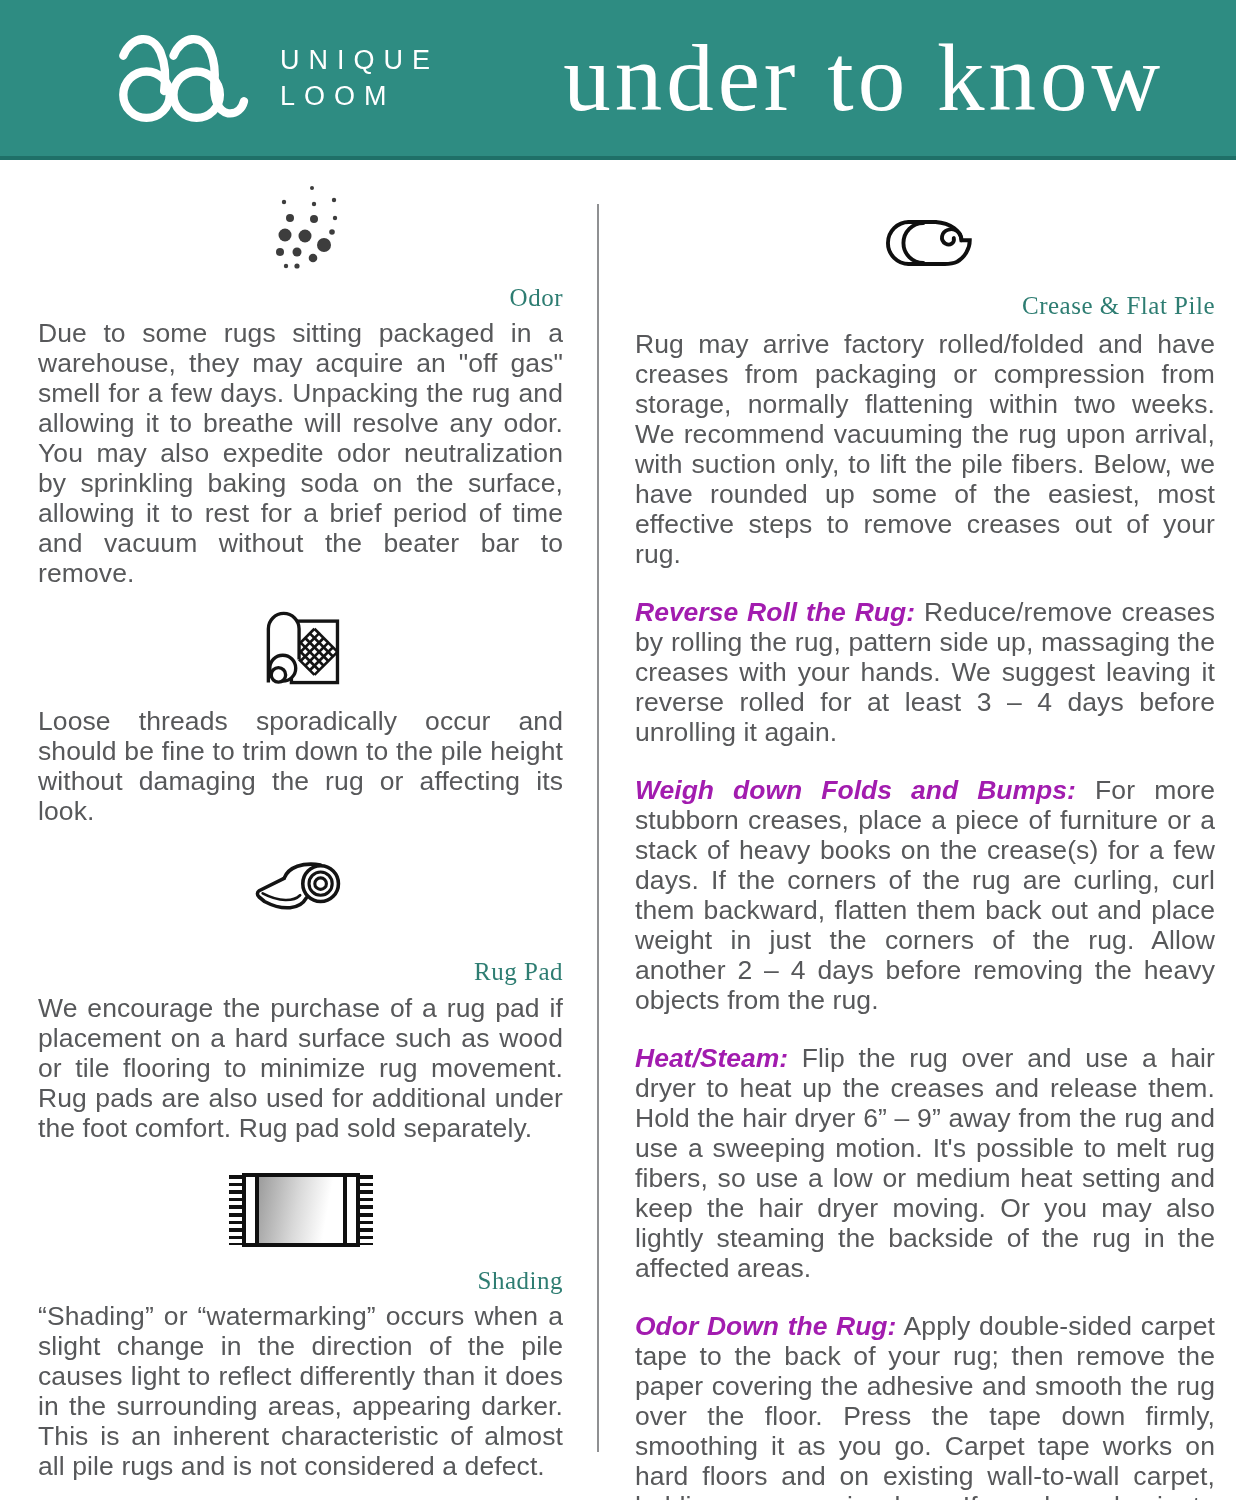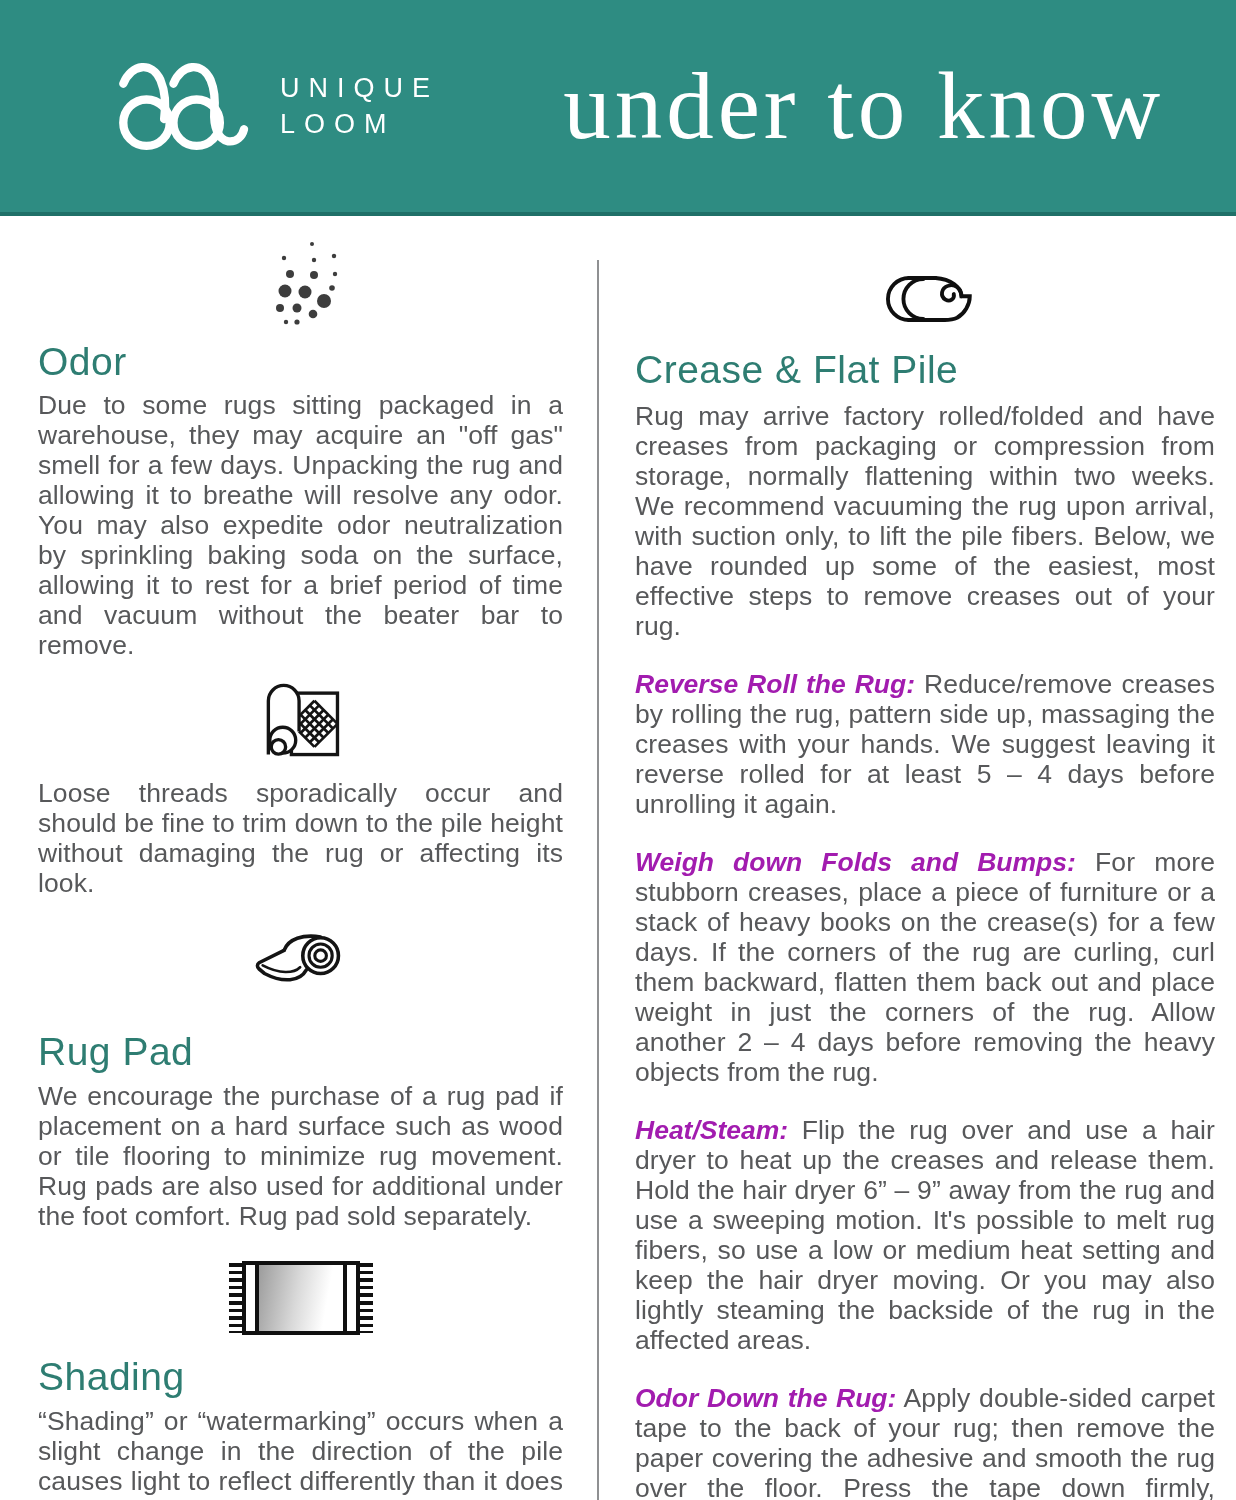--- a/index.html
+++ b/index.html
@@ -4,21 +4,21 @@
 <style>
   * { margin:0; padding:0; box-sizing:border-box; }
   html,body { width:1236px; }
   body {
     height:1500px; overflow:hidden; background:#ffffff;
     font-family:"Liberation Sans", sans-serif;
   }
 
   
   .header {
-    height:216px; background:#2e8c82; display:flex; align-items:center;
+    height:160px; background:#2e8c82; display:flex; align-items:center;
     border-bottom:4px solid #1f7068;
   }
   .brand { display:flex; align-items:center; margin-left:104px; }
   .brand svg { width:150px; height:104px; }
   .brand-name {
     color:#ffffff; font-size:27px; letter-spacing:9px; line-height:1.35;
     margin-left:26px; font-weight:400; white-space:pre-line; text-align:left;
   }
   .page-title {
     margin-left:auto; margin-right:72px; color:#ffffff;
@@ -30,22 +30,22 @@
   .columns {
     position:relative; display:grid; grid-template-columns:525px 580px;
     column-gap:72px; padding:18px 0 0 38px;
   }
   .divider {
     position:absolute; left:597px; top:44px; bottom:-1244px; width:2px;
     background:#8f9092; height:1248px;
   }
   .icon-row { text-align:center; }
   h2 {
-    font-family:Liberation Sans, sans-serif; font-weight:400; text-align:left;
-    font-size:39px; line-height:1.15; color:#2e7d72; letter-spacing:0.5px;
+    font-family:Liberation Serif, serif; font-weight:400; text-align:right;
+    font-size:25px; line-height:1.15; color:#2e7d72; letter-spacing:0.5px;
   }
   p.body {
     font-size:26.5px; line-height:30px; color:#57585a; text-align:justify;
     letter-spacing:0.1px;
   }
   p.body b { color:#a21caf; letter-spacing:0;font-style:italic; }
 
   
   .sec-odor .icon-row { margin:0 0 4px; }
   .sec-odor h2 { margin-bottom:5px; }
@@ -191,21 +191,21 @@
           <path d="M56,14 L104,14"></path>
           <path d="M56,90 L120,90"></path>
           <path d="M104,14 C132,16 150,30 151,47 L166,47 C166,62 157,78 143,86 C135,90 127,90 120,90"></path>
           <path d="M151,47 C151,33 139,24 127,28 C114,32 112,47 122,53 C130,58 139,52 137,43"></path>
         </svg>
       </div>
       <h2>Crease &amp; Flat Pile</h2>
       <p class="body">Rug may arrive factory rolled/folded and have creases from packaging or compression from storage, normally flattening within two weeks. We recommend vacuuming the rug upon arrival, with suction only, to lift the pile fibers. Below, we have rounded up some of the easiest, most effective steps to remove creases out of your rug.</p>
 
       <p class="body tip"><b>Reverse Roll the Rug:</b>
-        <span>Reduce/remove creases by rolling the rug, pattern side up, massaging the creases with your hands. We suggest leaving it reverse rolled for at least 5 – 4 days before unrolling it again.</span></p>
+        <span>Reduce/remove creases by rolling the rug, pattern side up, massaging the creases with your hands. We suggest leaving it reverse rolled for at least 3 – 4 days before unrolling it again.</span></p>
 
       <p class="body tip"><b>Weigh down Folds and Bumps:</b>
         <span>For more stubborn creases, place a piece of furniture or a stack of heavy books on the crease(s) for a few days. If the corners of the rug are curling, curl them backward, flatten them back out and place weight in just the corners of the rug. Allow another 2 – 4 days before removing the heavy objects from the rug.</span></p>
 
       <p class="body tip"><b>Heat/Steam:</b>
         <span>Flip the rug over and use a hair dryer to heat up the creases and release them. Hold the hair dryer 6” – 9” away from the rug and use a sweeping motion. It's possible to melt rug fibers, so use a low or medium heat setting and keep the hair dryer moving. Or you may also lightly steaming the backside of the rug in the affected areas.</span></p>
 
       <p class="body tip"><b>Odor Down the Rug:</b>
         <span>Apply double-sided carpet tape to the back of your rug; then remove the paper covering the adhesive and smooth the rug over the floor. Press the tape down firmly, smoothing it as you go. Carpet tape works on hard floors and on existing wall-to-wall carpet, holding your rug in place. If you have laminate flooring, purchase a less adhesive double-sided tape to prevent the laminate from buckling or otherwise being damaged.</span></p>
     </div>

